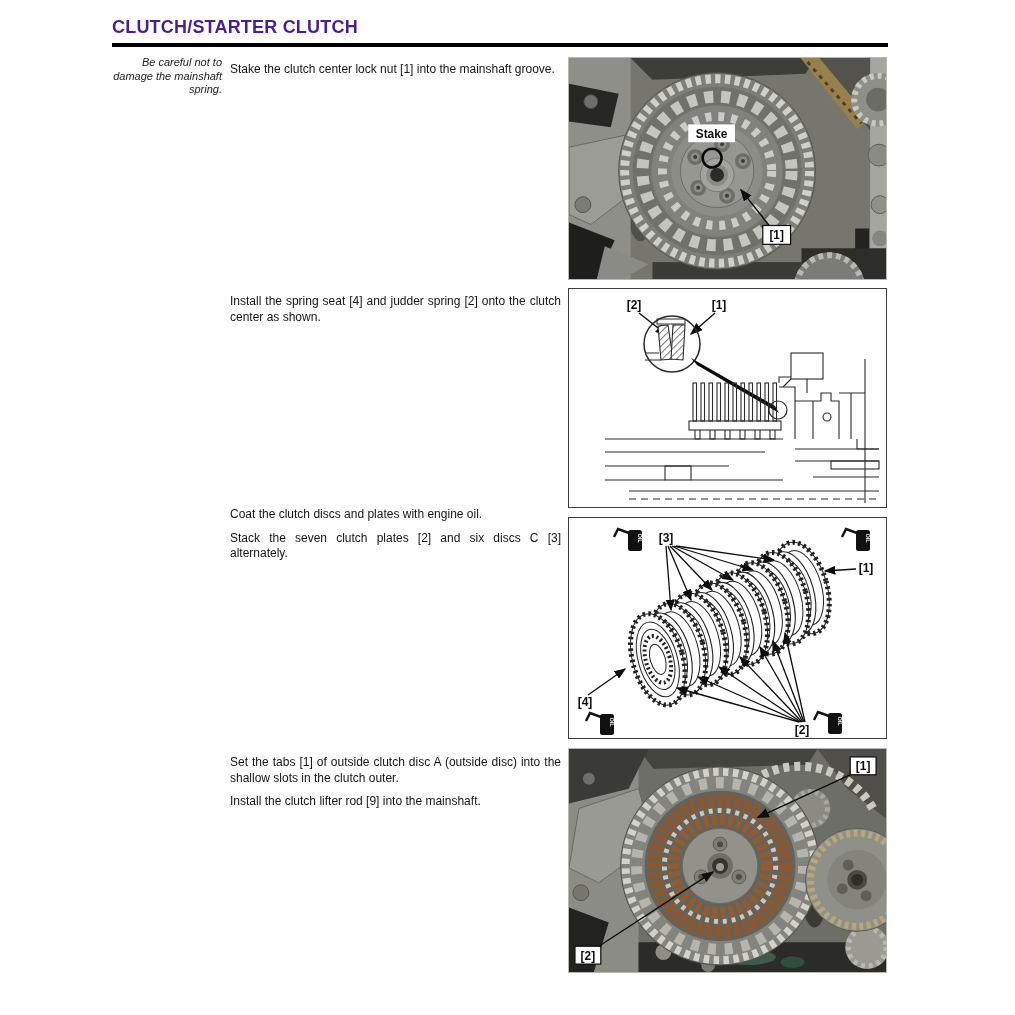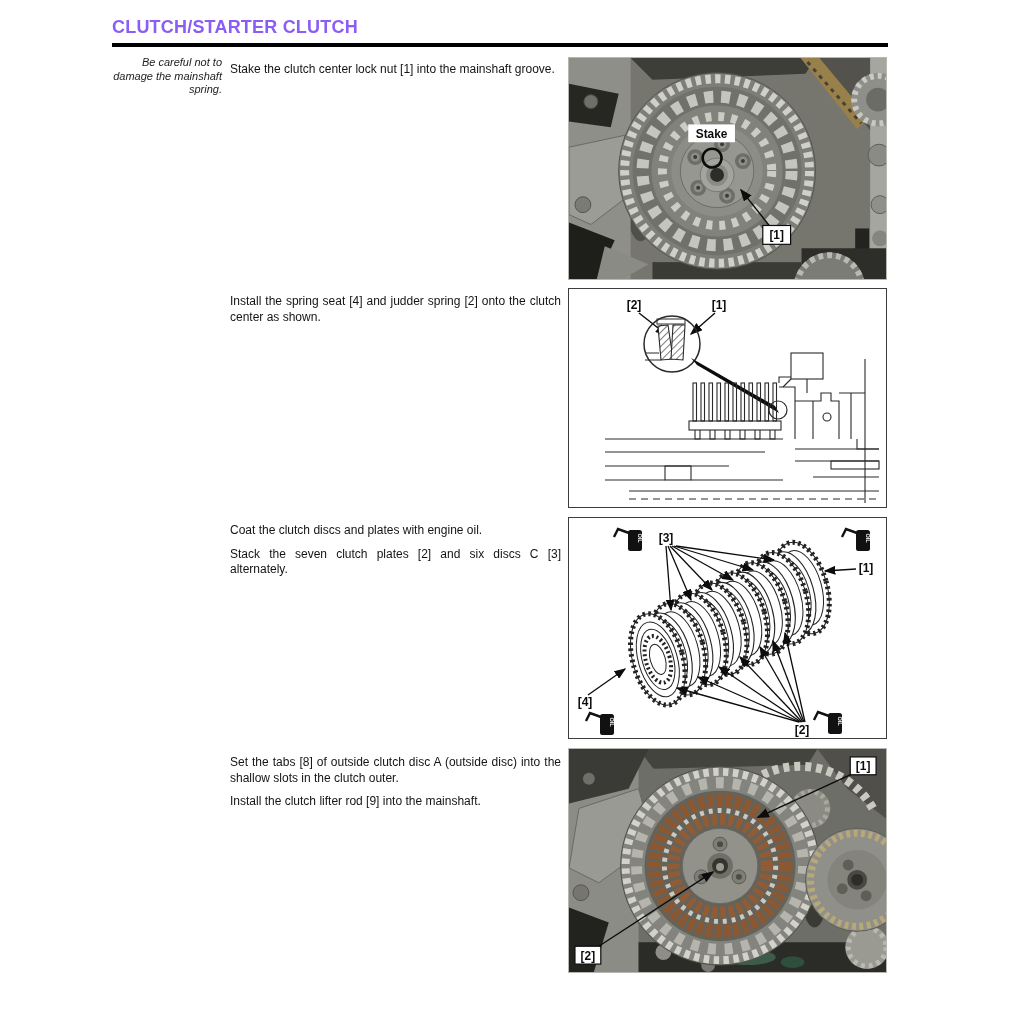--- a/index.html
+++ b/index.html
@@ -1,34 +1,34 @@
 <!DOCTYPE html>
 <html><head>
 <meta charset="utf-8">
 <style>
   html,body{margin:0;padding:0;background:#fff;}
   .page{position:relative;width:1015px;height:1015px;background:#ffffff;
         font-family:"Liberation Sans",sans-serif;color:#111;overflow:hidden;}
   .title{position:absolute;left:112px;top:17px;font-size:18px;font-weight:700;
-         letter-spacing:.2px;color:#8b5cf6;white-space:nowrap;}
+         letter-spacing:.2px;color:#4c1d95;white-space:nowrap;}
   .rule{position:absolute;left:112px;top:43px;width:776px;height:4px;background:#000;}
   .note{position:absolute;left:112px;top:56px;width:110px;font-size:11px;font-style:italic;
         line-height:13.5px;text-align:right;color:#1c1c1c;}
   .txt{position:absolute;left:230px;width:331px;font-size:12px;line-height:15.5px;
        text-align:justify;text-align-last:left;color:#141414;}
   .txt p{margin:8px 0 8px 0;}
   .fig{position:absolute;left:568px;width:319px;background:#fff;box-sizing:border-box;text-align:center;}
   .fig svg{display:block;width:100%;height:100%;}
   .fig.photo{border:1px solid #b7b7b2;}
   .fig.line{border:1px solid #3c3c3c;}
   #f1{top:57px;height:223px;}
   #f2{top:288px;height:220px;}
   #f3{top:517px;height:222px;}
   #f4{top:748px;height:225px;}
-  #t1{top:54px;} #t2{top:286px;} #t3{top:515px;} #t4{top:747px;}
+  #t1{top:54px;} #t2{top:286px;} #t3{top:499px;} #t4{top:747px;}
   svg text{font-family:"Liberation Sans",sans-serif;}
   .co{font-size:12px;font-weight:600;fill:#0c0c0c;}
   .lbl{font-size:12px;font-weight:700;fill:#0c0c0c;}
 </style>
 </head>
 <body>
 
 <div class="page">
 
   <div class="title">CLUTCH/STARTER CLUTCH</div>
@@ -43,21 +43,21 @@
   <div class="txt" id="t2">
     <p>Install the spring seat [4] and judder spring [2] onto the clutch center as shown.</p>
   </div>
 
   <div class="txt" id="t3">
     <p>Coat the clutch discs and plates with engine oil.</p>
     <p>Stack the seven clutch plates [2] and six discs C [3] alternately.</p>
   </div>
 
   <div class="txt" id="t4">
-    <p>Set the tabs [8] of outside clutch disc A (outside disc) into the shallow slots in the clutch outer.</p>
+    <p>Set the tabs [1] of outside clutch disc A (outside disc) into the shallow slots in the clutch outer.</p>
     <p>Install the clutch lifter rod [9] into the mainshaft.</p>
   </div>
 
   <div class="fig photo" id="f1">
     <svg viewBox="0 0 319 223" preserveAspectRatio="none">
       <defs>
         <marker id="ah1" markerWidth="9" markerHeight="7" refX="8" refY="3.5" orient="auto">
           <path d="M0,0 L9,3.5 L0,7 Z" fill="#0c0c0c"></path>
         </marker>
       </defs>

